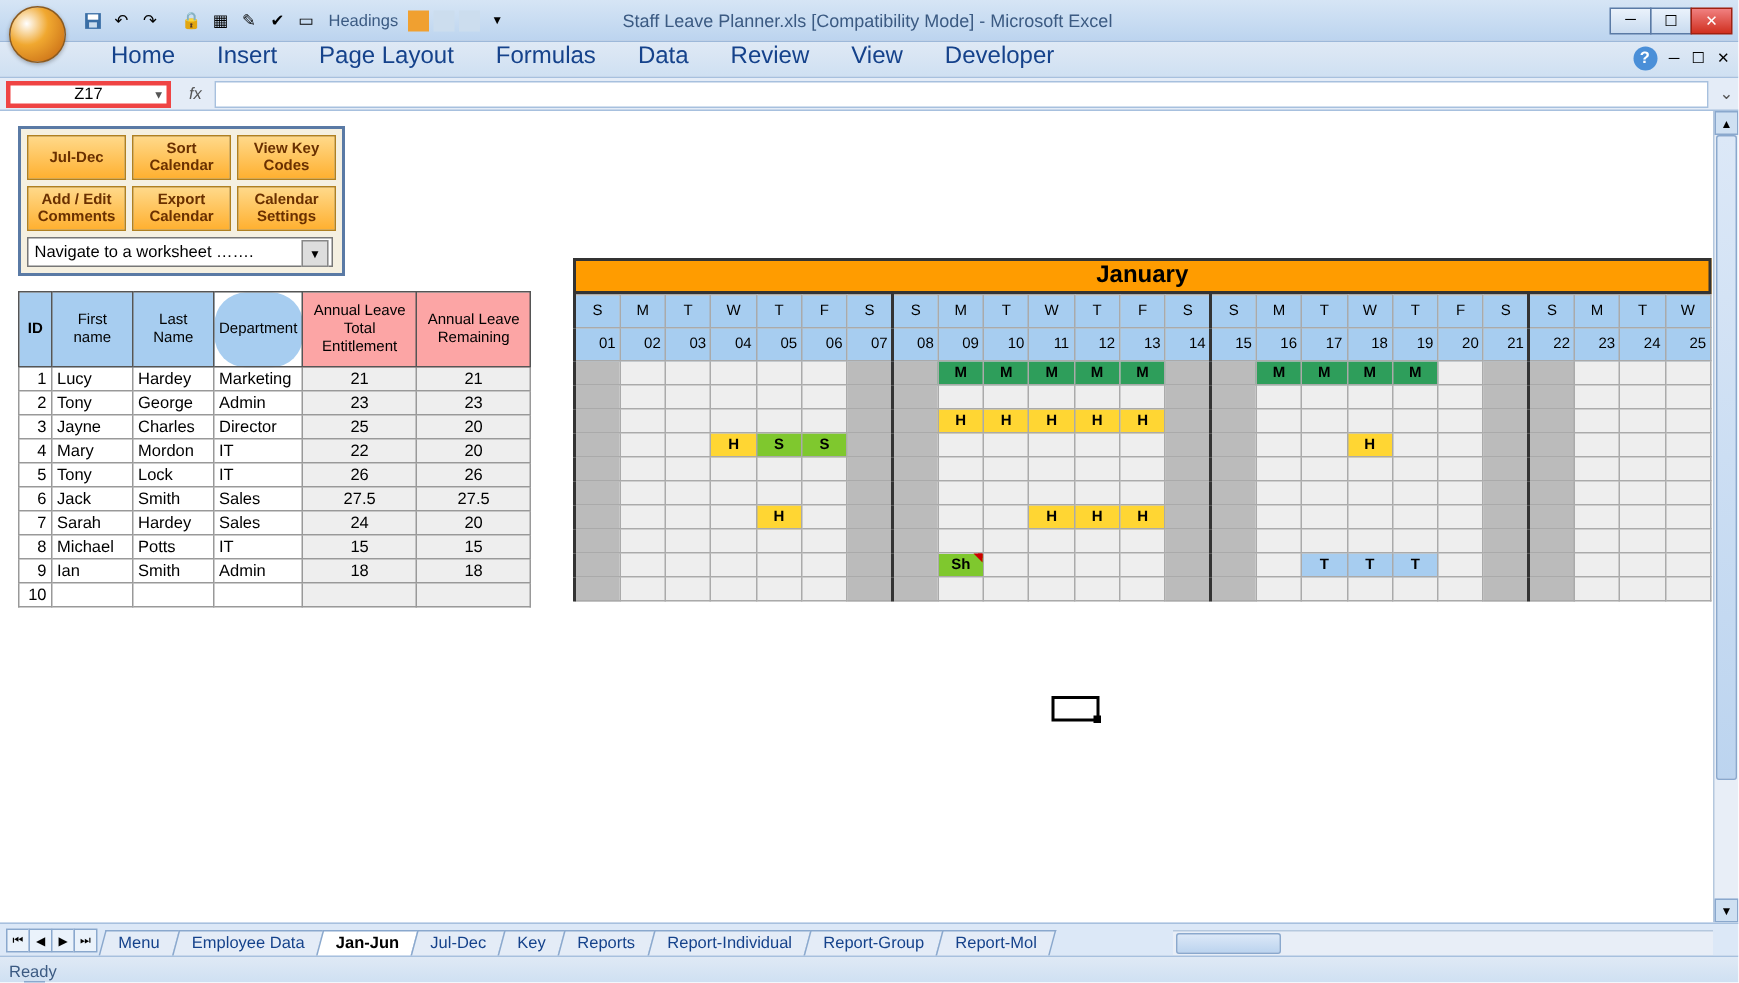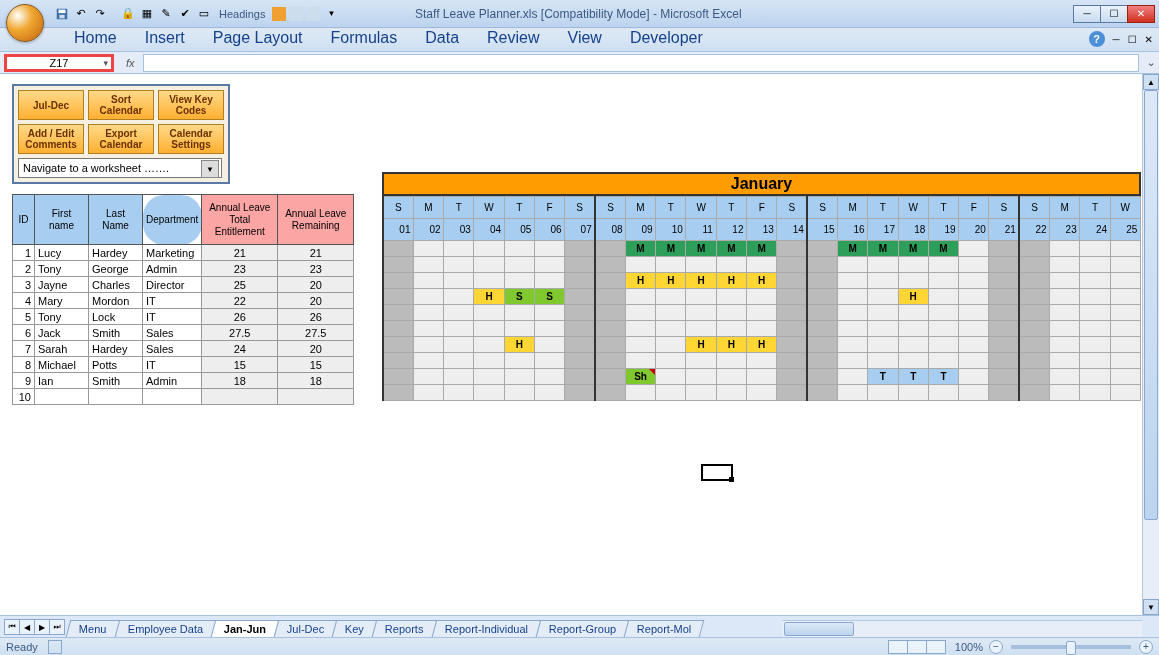--- a/index.html
+++ b/index.html
@@ -36,21 +36,21 @@
 
 .tool-panel { position: absolute; left: 12px; top: 10px; border: 2px solid #5a7aa5; background: #f5f0e1; padding: 4px; }
 .tool-grid { display: grid; grid-template-columns: repeat(3, 66px); gap: 4px; }
 .tool-btn { height: 30px; background: linear-gradient(#ffd98a,#ffb030); border: 1px solid #b08020; color: #6a3000; font-size: 10px; font-weight: bold; display: flex; align-items: center; justify-content: center; text-align: center; line-height: 1.1; cursor: pointer; }
 .nav-combo { margin-top: 4px; width: 204px; height: 20px; background: #fff; border: 1px solid #777; display: flex; align-items: center; padding: 0 4px; font-size: 11px; position: relative; }
 .nav-combo::after { content: "▼"; position: absolute; right: 2px; top: 1px; width: 16px; height: 16px; background: #ddd; border: 1px solid #888; font-size: 8px; display: flex; align-items: center; justify-content: center; }
 
 
 .staff-table { position: absolute; left: 12px; top: 120px; border-collapse: collapse; }
 .staff-table th { background: #a7cdf0; border: 1px solid #555; font-size: 10px; font-weight: normal; padding: 2px 3px; height: 50px; vertical-align: middle; line-height: 1.2; }
-.staff-table th.id { width: 22px; }
+.staff-table th.id { width: 22px; font-weight: bold; }
 .staff-table th.fn { width: 54px; margin-top: 28px; }
 .staff-table th.ln { width: 54px; }
 .staff-table th.dep { width: 56px; border-radius: 21px; }
 .staff-table th.ent, .staff-table th.rem { width: 76px; background: #fca5a5; }
 .staff-table td { border: 1px solid #999; padding: 1px 3px; font-size: 11px; height: 16px; background: #fff; }
 .staff-table td.num { text-align: center; background: #eee; }
 .staff-table td.id { text-align: right; background: #fff; }
 
 
 .cal-wrap { position: absolute; left: 382px; top: 98px; right: 18px; }
@@ -87,21 +87,21 @@
 
 .tabstrip { position: absolute; left: 0; right: 0; bottom: 18px; height: 22px; background: #dce8f7; display: flex; align-items: flex-end; border-top: 1px solid #a7c0de; }
 .tab-nav { display: flex; margin: 0 4px 2px 4px; }
 .tab-nav-btn { width: 16px; height: 16px; border: 1px solid #8aa8cd; background: #eaf2fb; margin-right: -1px; font-size: 8px; display:flex;align-items:center;justify-content:center; }
 .sheet-tabs { display: flex; align-items: flex-end; margin-bottom: 0; }
 .sheet-tab { padding: 2px 10px; background: #e4ecf7; border: 1px solid #8aa8cd; border-bottom: none; margin-right: -1px; font-size: 11px; color: #15428b; transform: skewX(-15deg); }
 .sheet-tab span { display:inline-block; transform: skewX(15deg); }
 .sheet-tab.active { background: #fff; font-weight: bold; color: #000; }
 
 
-.statusbar { position: absolute; left: 0; right: 0; bottom: 0; height: 18px; background: linear-gradient(#dfe9f5,#cfe0f2); border-top: 1px solid #a7c0de; display: flex; align-items: center; padding: 4px 6px; font-size: 11px; color: #3b5a82; }
+.statusbar { position: absolute; left: 0; right: 0; bottom: 0; height: 18px; background: linear-gradient(#dfe9f5,#cfe0f2); border-top: 1px solid #a7c0de; display: flex; align-items: flex-start; padding: 4px 6px; font-size: 11px; color: #3b5a82; flex-direction: column; }
 .statusbar .spacer { flex: 1; }
 .view-btns { display: flex; margin-right: 10px; }
 .view-btn { width: 20px; height: 14px; border: 1px solid #8aa8cd; background: #eaf2fb; margin-right: -1px; }
 .zoom-slider { width: 120px; height: 4px; background: #a7c0de; margin: 0 8px; position: relative; }
 .zoom-slider::before { content:""; position:absolute; left:50%; top:-4px; width:8px; height:12px; background:#eaf2fb; border:1px solid #8aa8cd; border-radius:2px; transform:translateX(-50%); }
 .zoom-btn { width:14px; height:14px; border:1px solid #8aa8cd; border-radius:50%; background:#eaf2fb; display:inline-flex; align-items:center; justify-content:center; font-size:10px; }
 
 svg.icon { width:14px; height:14px; }
 </style>
 </head>

